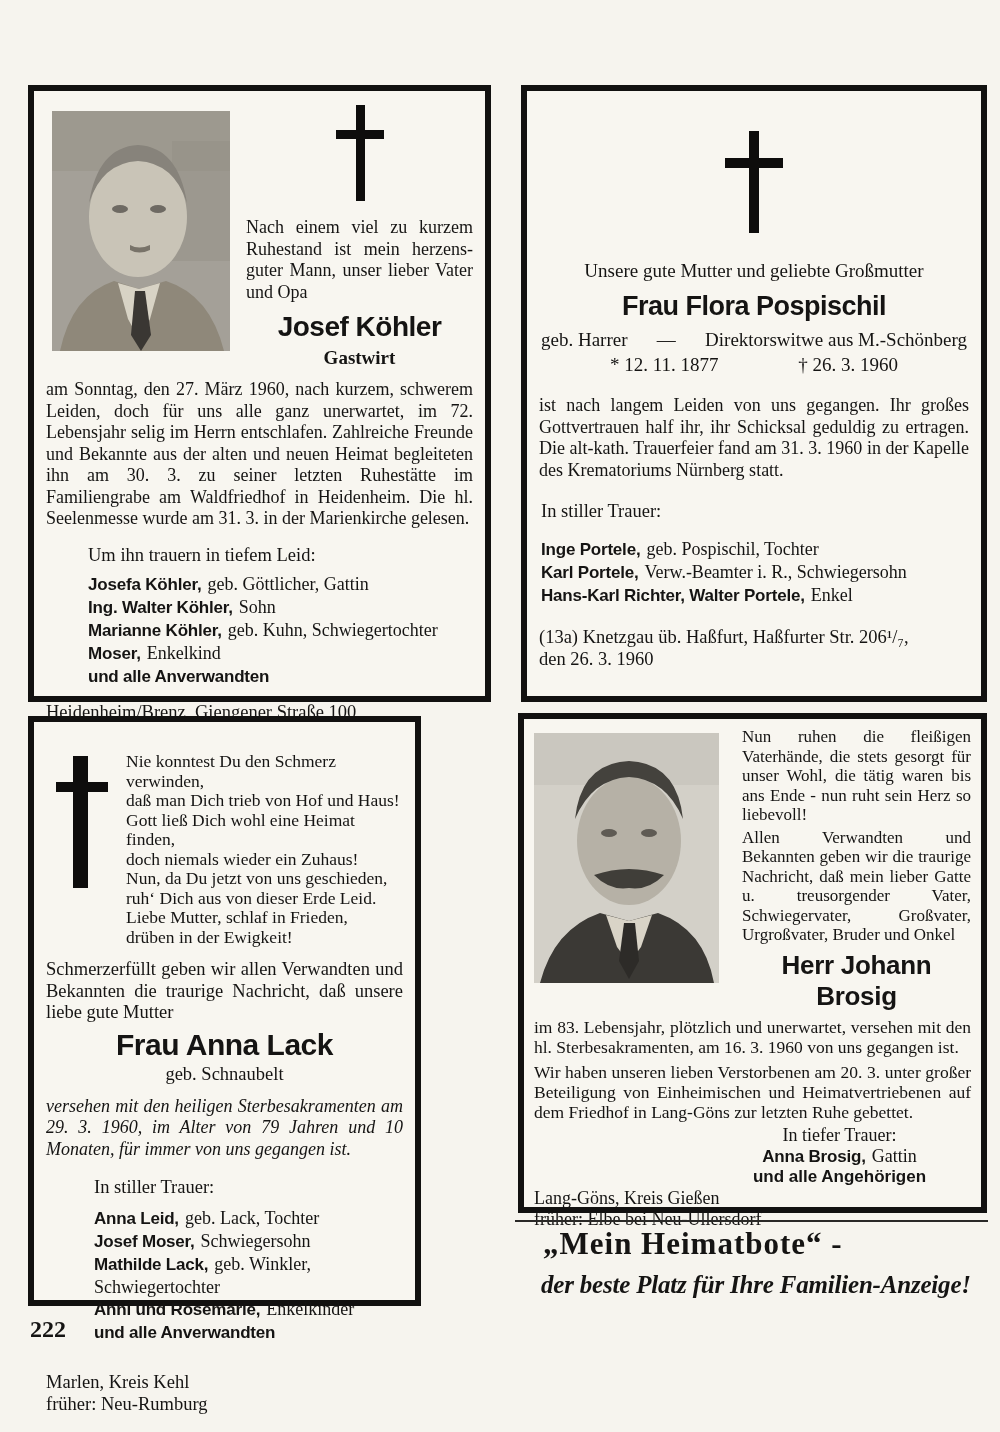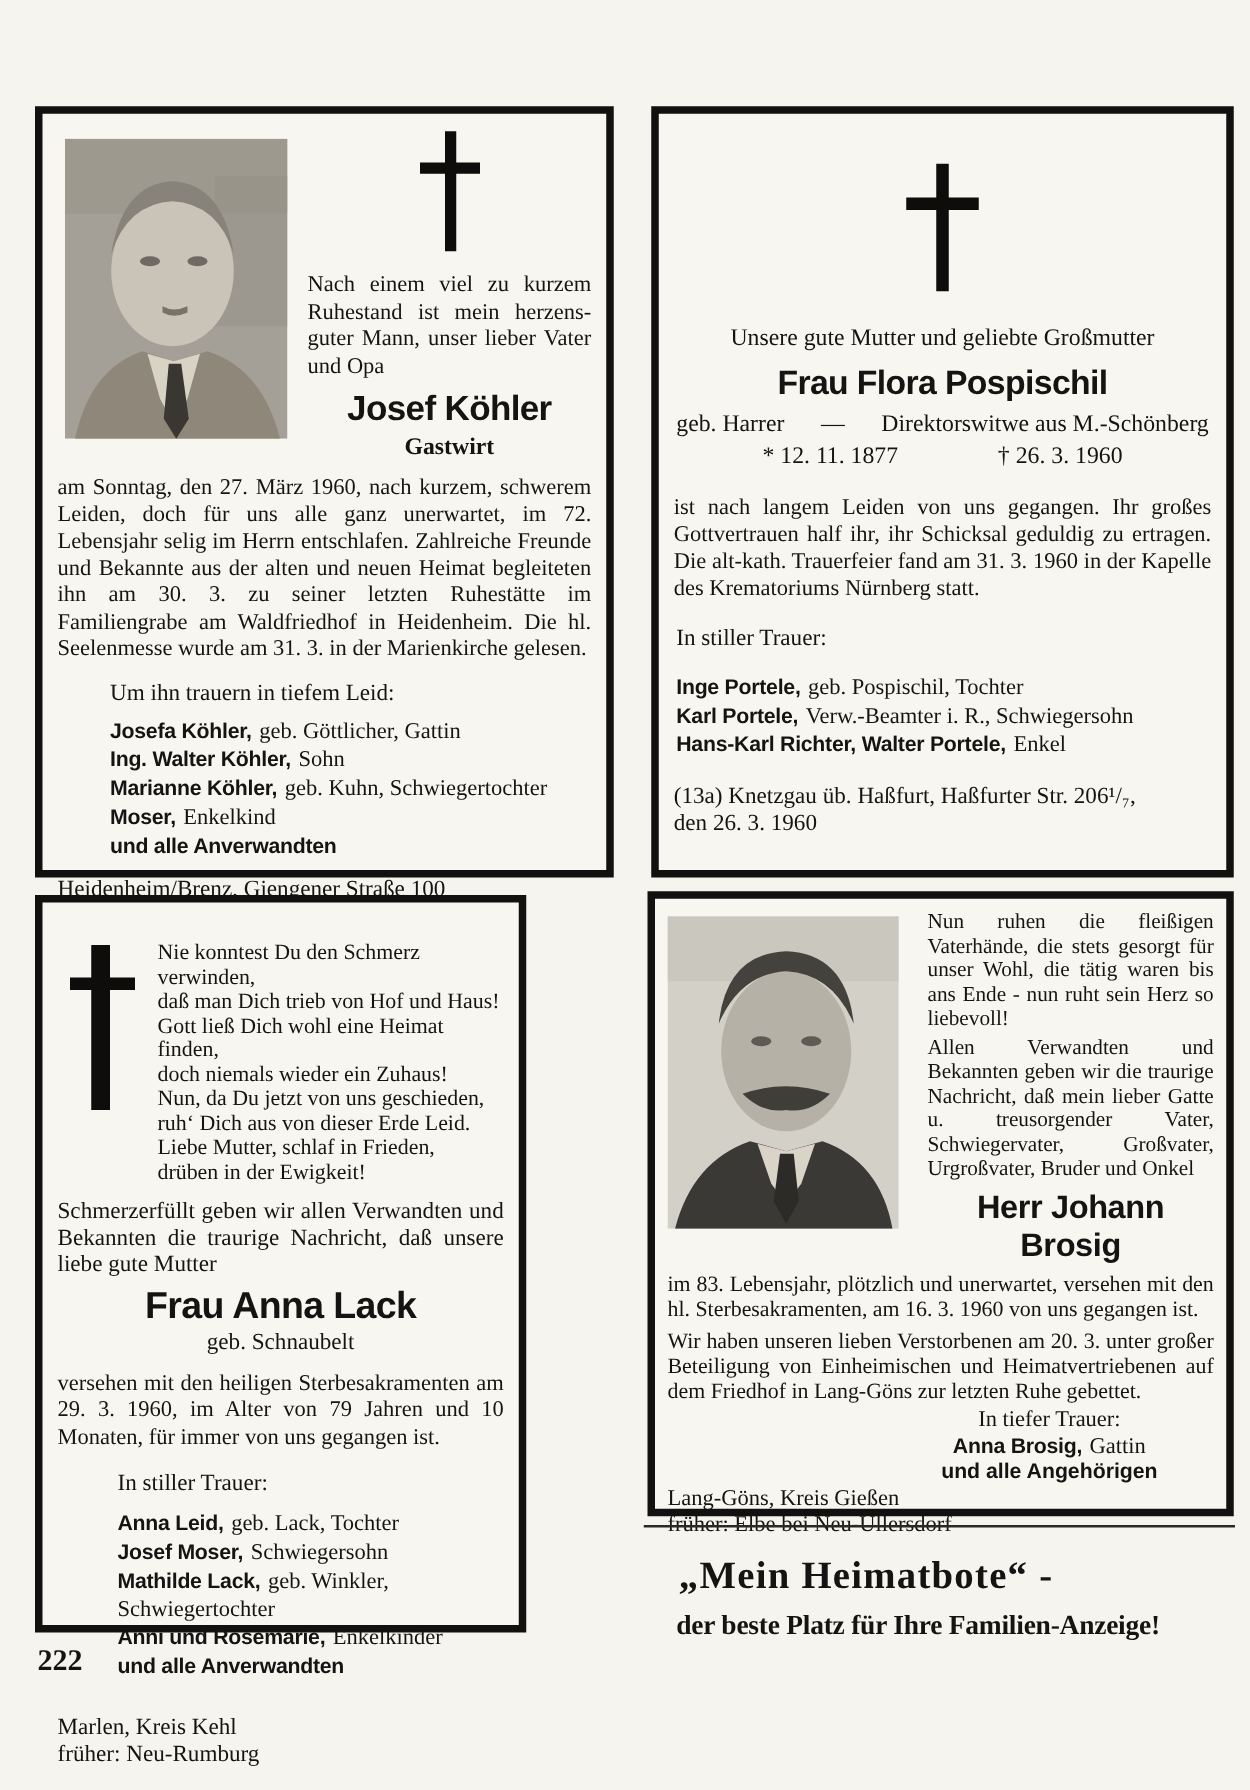--- a/index.html
+++ b/index.html
@@ -67,21 +67,21 @@
   #box-pospischil .m-intro { margin:20px 0 16px 2px; }
   #box-pospischil .m-row { margin-left:2px; }
   #box-pospischil .address { margin-top:19px; }
 
   
   #box-lack { padding-top:6px; }
   .l-poem { margin:24px 0 0 80px; font-size:17.5px; line-height:19.5px; }
   .l-ann  { margin-top:12px; font-size:18.5px; line-height:21.5px; text-align:justify; }
   .l-name { font-size:30px; margin-top:4px; }
   .l-sub  { text-align:center; font-size:18.5px; margin-top:2px; }
-  #box-lack .body-text { margin-top:11px; }
+  #box-lack .body-text { margin-top:11px;font-style:italic; }
   #box-lack .m-intro { margin:17px 0 9px 48px; }
   #box-lack .m-row { margin-left:48px; }
   #box-lack .address { margin-top:27px; }
 
   
   #box-brosig { padding:8px 10px; font-size:17px; }
   .b-top { display:flex; }
   .b-photo { width:185px; height:250px; flex:0 0 185px; margin-top:6px; }
   .b-right { flex:1; margin-left:23px; }
   .b-right p { font-size:17px; line-height:19.5px; text-align:justify; }
@@ -90,22 +90,22 @@
   #box-brosig .body-text { font-size:17.5px; line-height:20px; margin-top:5px; }
   .b-trauer { width:235px; margin:3px 14px 0 auto; text-align:center; }
   .b-trauer .t1 { font-size:18px; }
   .b-trauer .t2 { font-size:18px; }
   .b-trauer .t3 { font-family:"Liberation Sans", sans-serif; font-weight:bold; font-size:17px; }
   #box-brosig .address { font-size:18px; line-height:21px; margin-top:1px; }
 
   
   .ad { position:absolute; left:515px; top:1220px; width:473px; }
   .ad-rule { border-top:2px solid #2a2927; width:100%; }
-  .ad-line1 { margin:20px 0 0 28px; font-size:31px; font-weight:bold; letter-spacing:1px; }
-  .ad-line2 { margin:9px 0 0 26px; font-size:22px; font-weight:bold; letter-spacing:-0.2px; }
+  .ad-line1 { margin:4px 0 0 28px; font-size:31px; font-weight:bold; letter-spacing:1px; }
+  .ad-line2 { margin:9px 0 0 26px; font-size:25px; font-weight:bold; letter-spacing:-0.2px;font-style:italic; }
   .page-number { position:absolute; left:30px; top:1316px; font-size:24px; font-weight:bold; }
 </style>
 </head>
 <body>
 
 <div class="page">
 
   <section class="box" id="box-koehler">
     <div class="k-top">
       <div class="k-photo">

